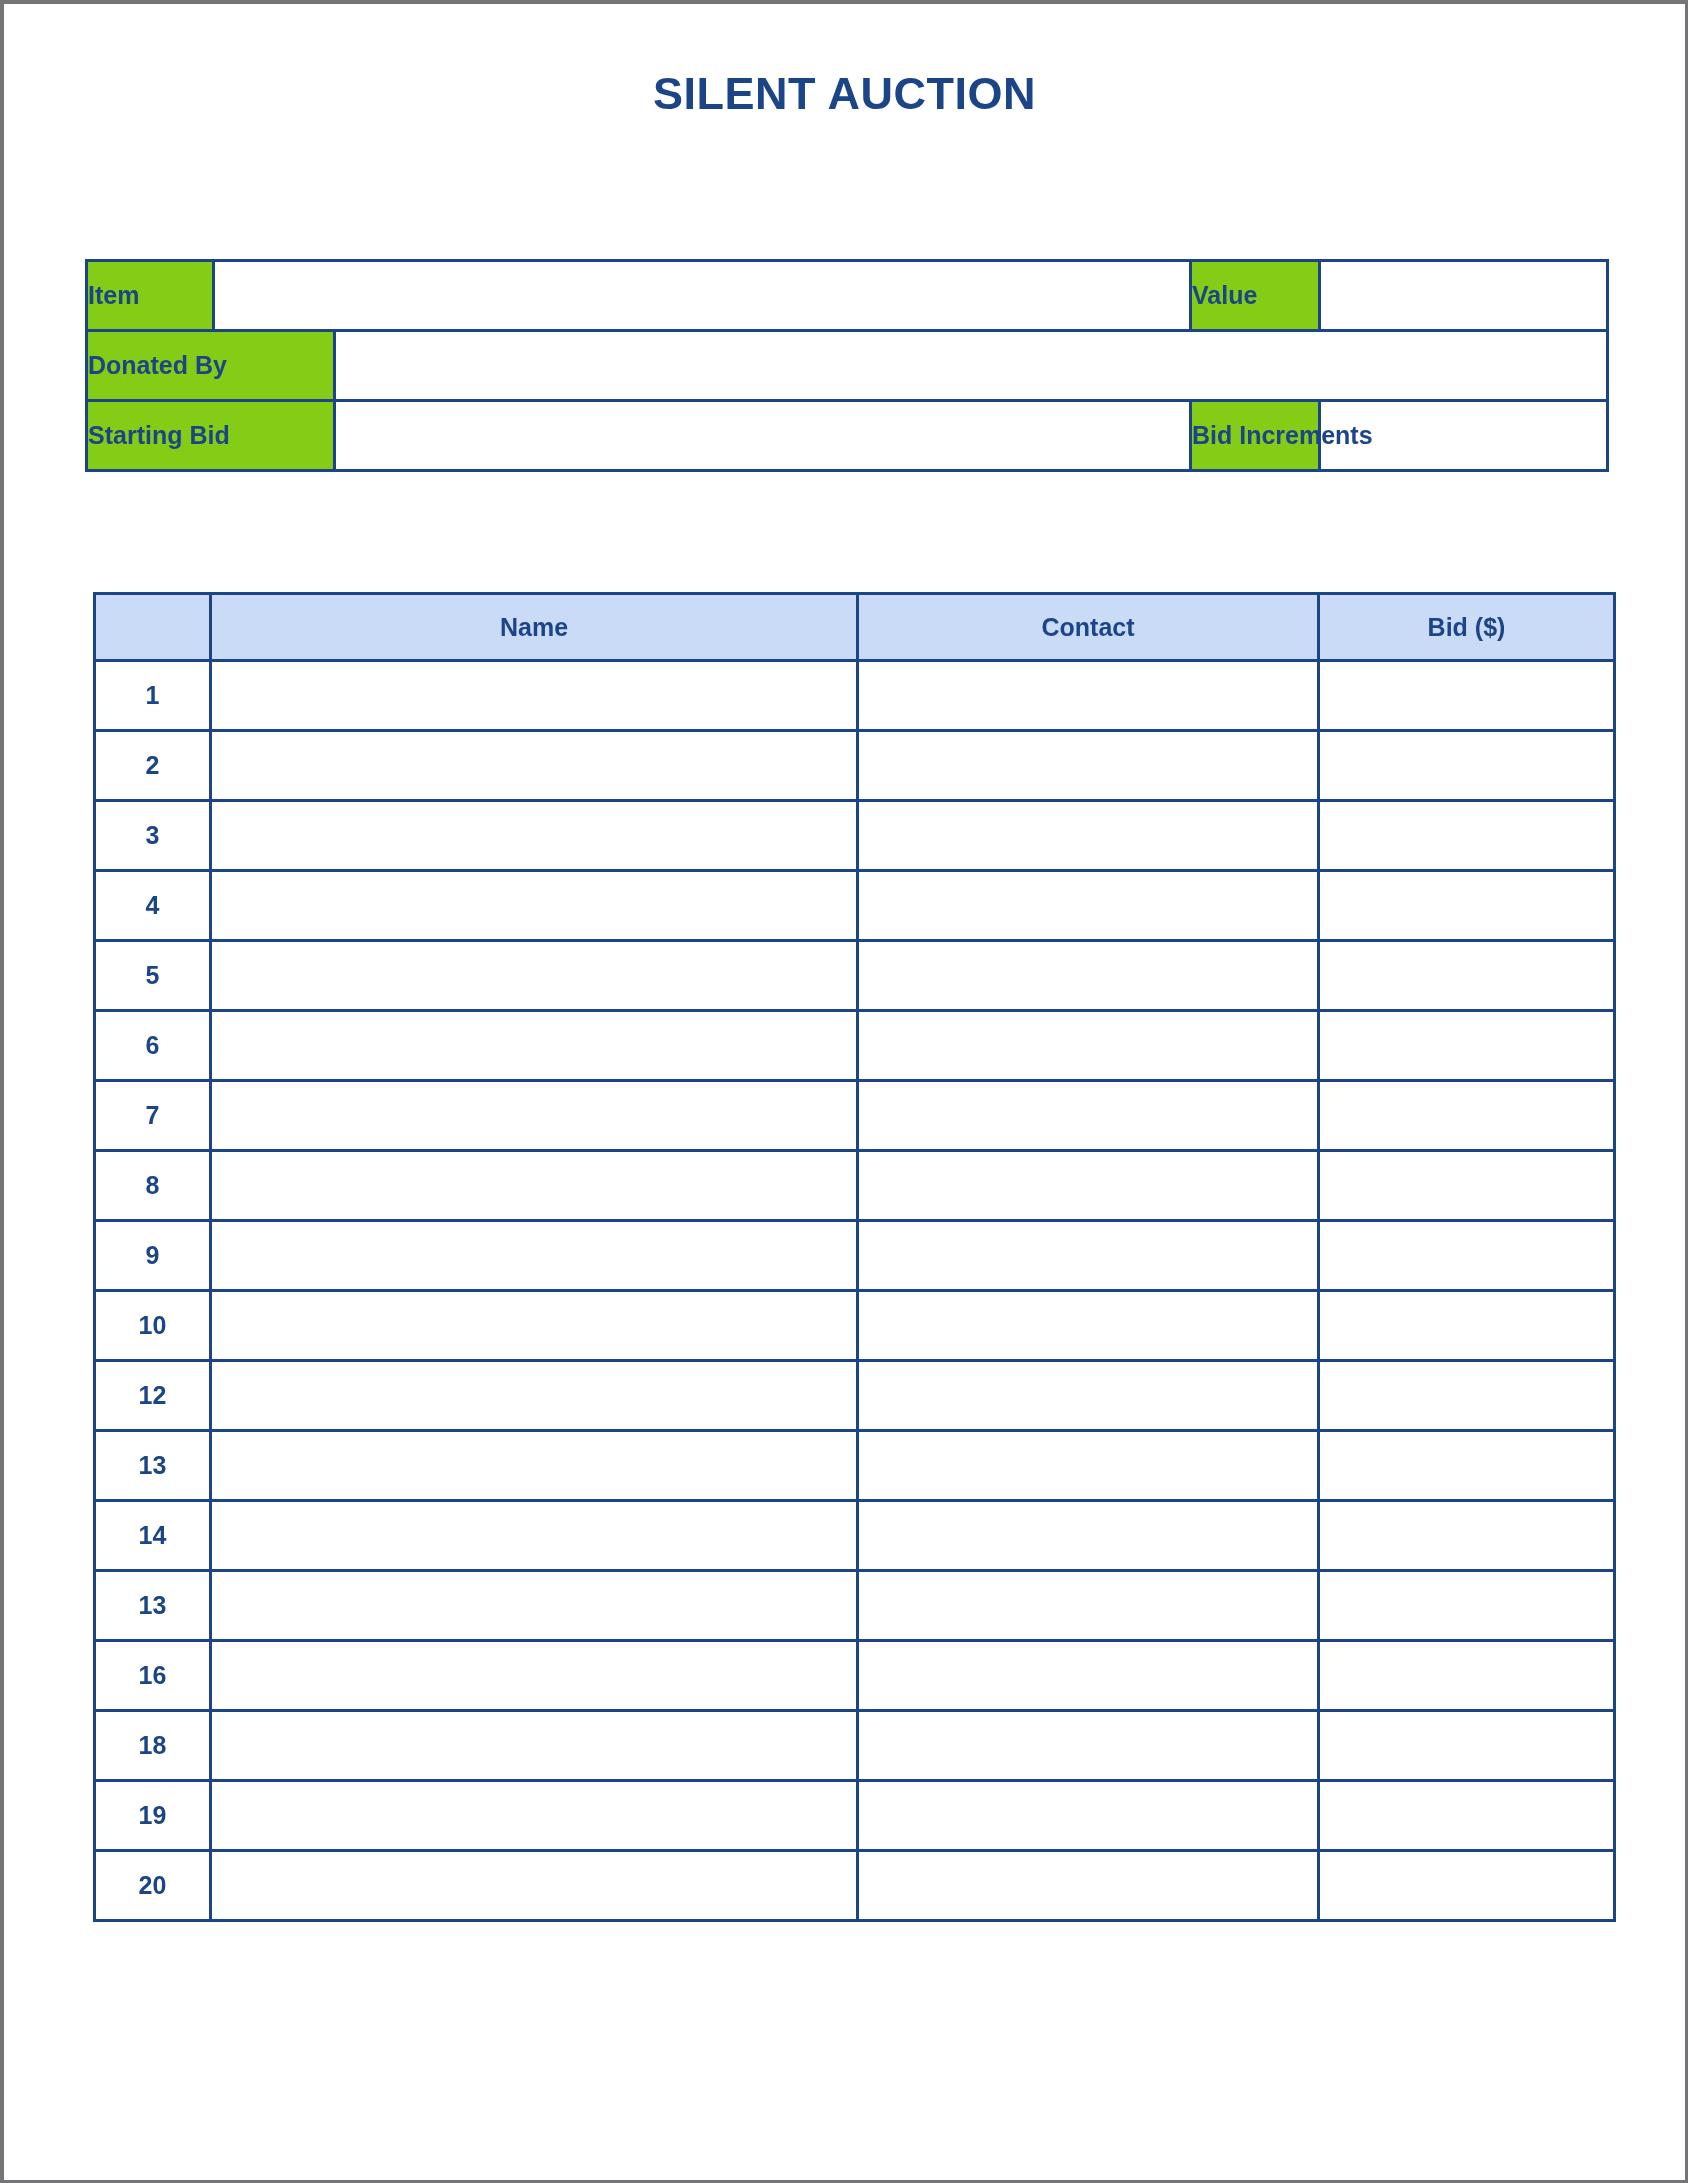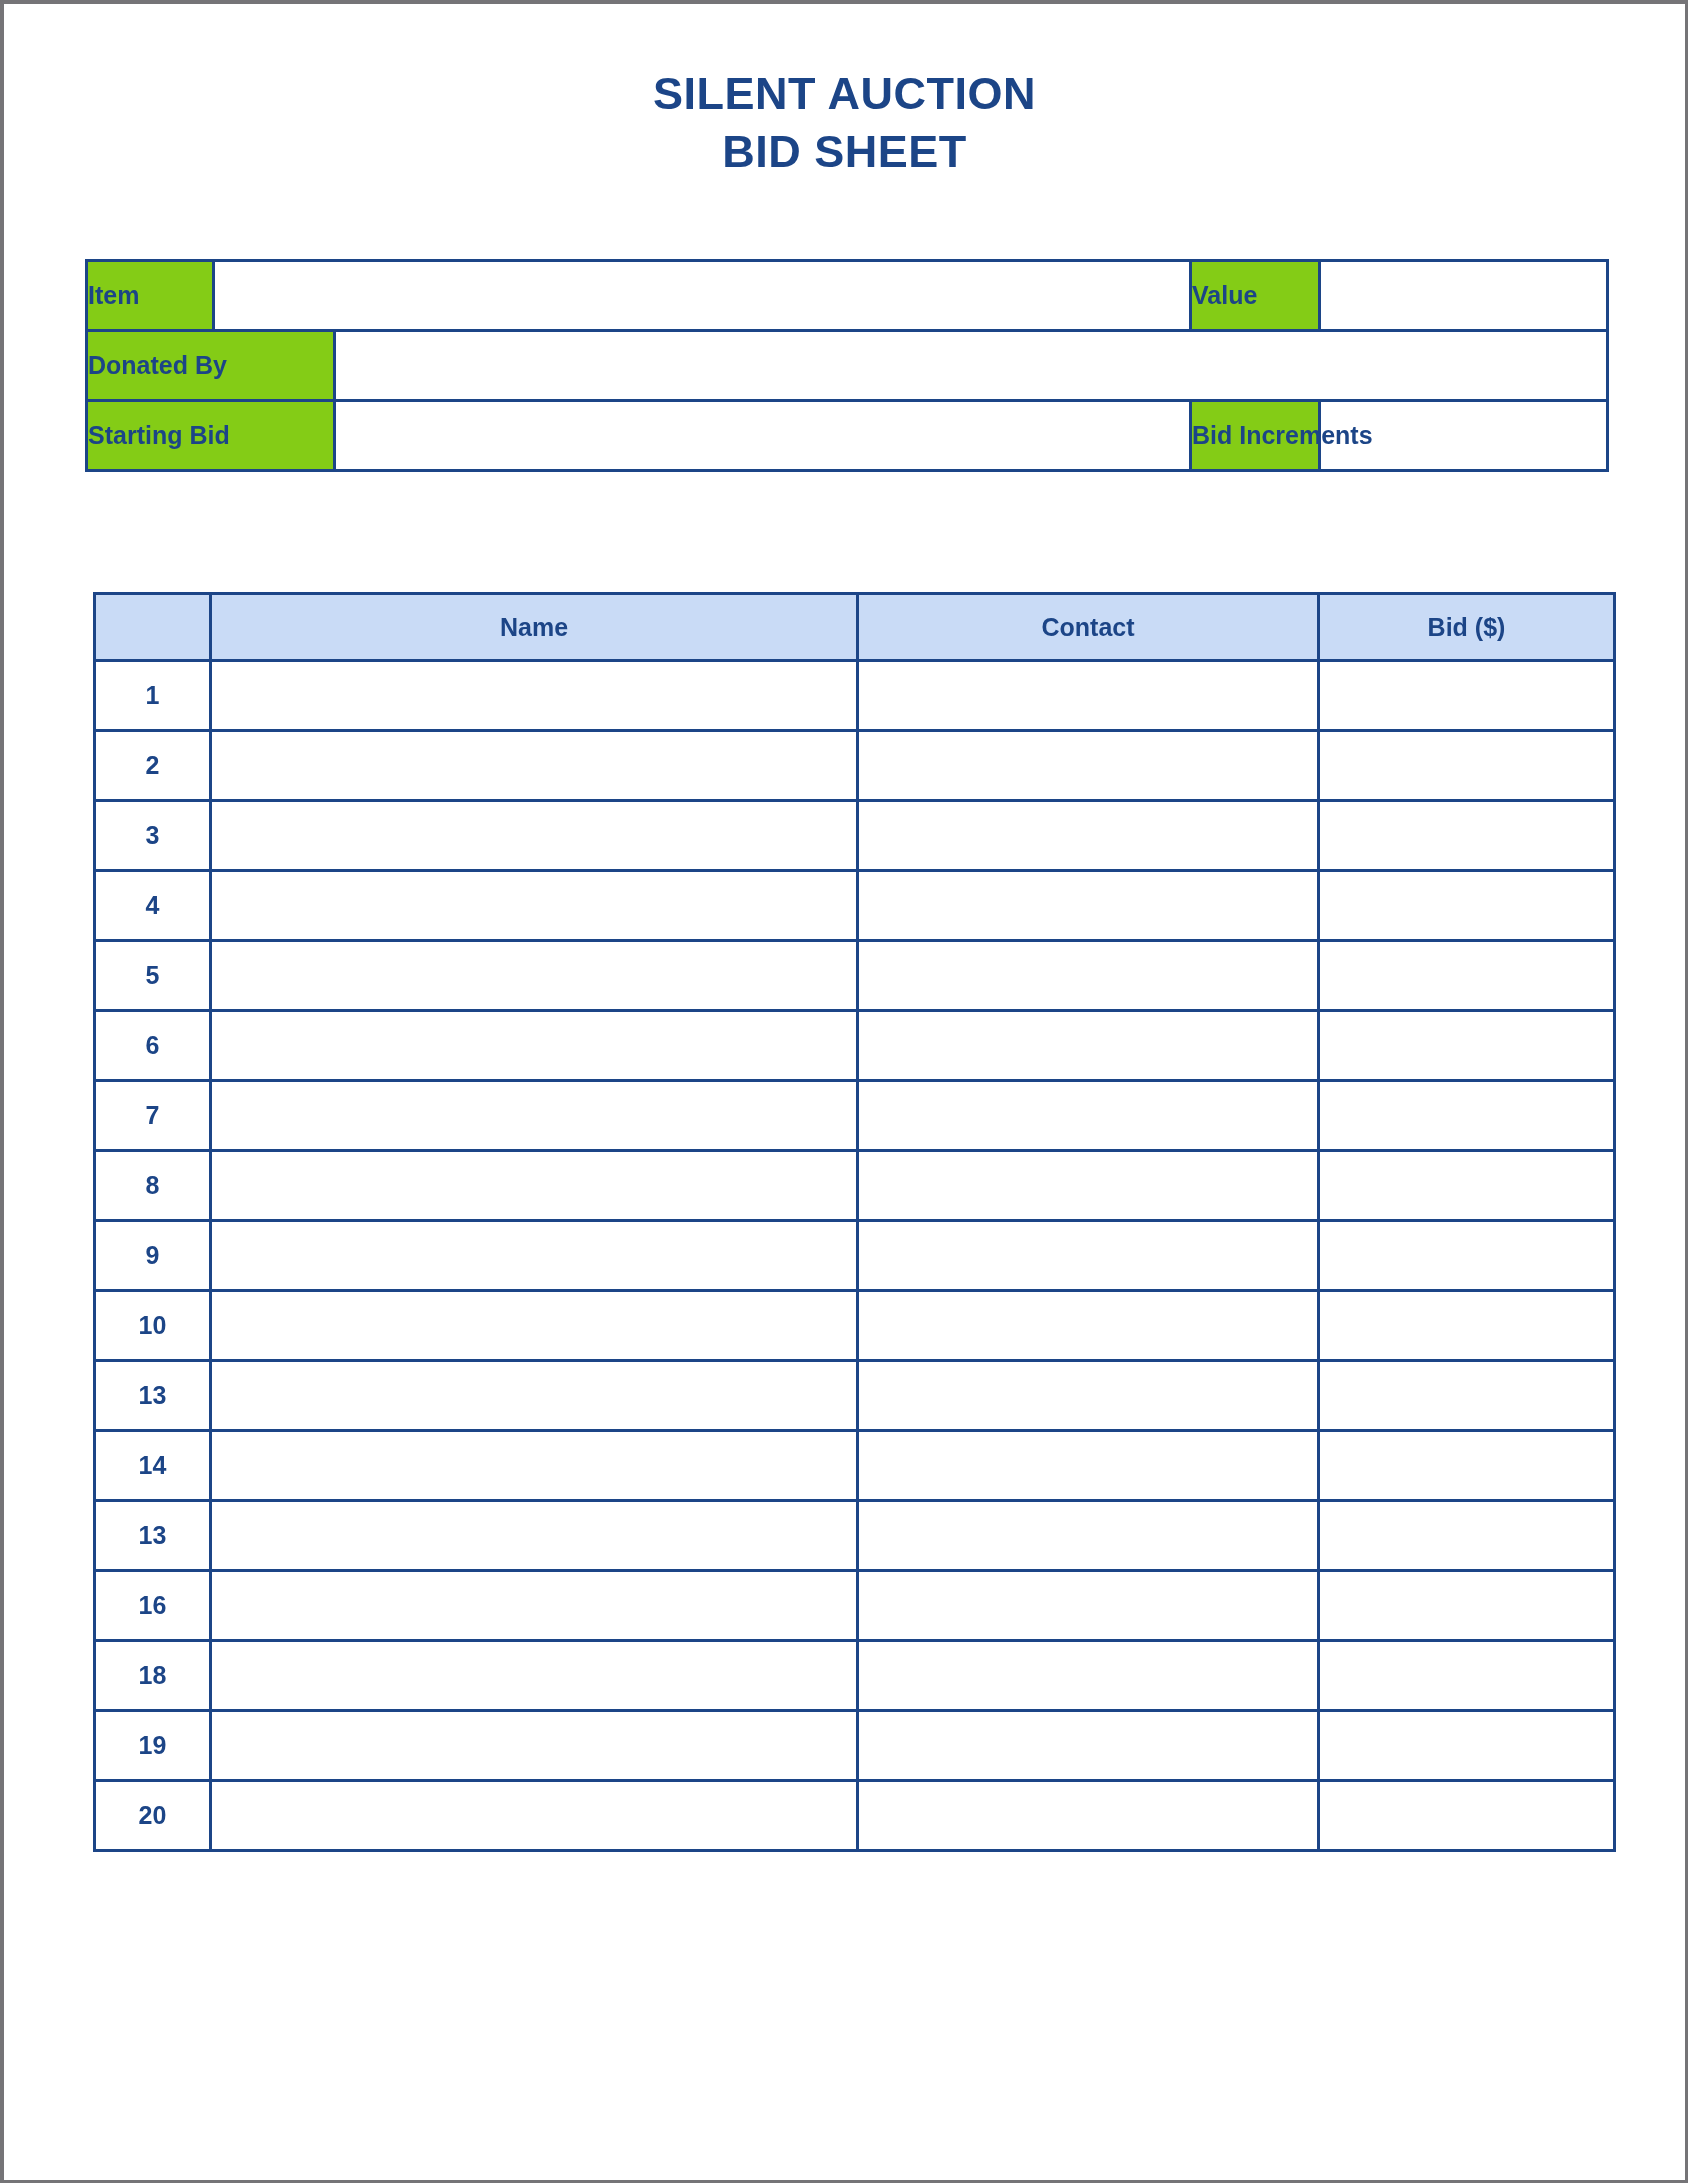--- a/index.html
+++ b/index.html
@@ -106,21 +106,20 @@
   .col-contact { width: 461px; }
   .col-bid   { width: 296px; }
 </style>
 </head>
 <body>
 
 <div class="page">
 
   <div class="title-block">
     <div class="title-line">SILENT AUCTION</div>
-    <div class="title-line">BID SHEET</div>
   </div>
 
   <div class="info-wrap">
     <table class="tbl info-tbl">
       <colgroup>
         <col style="width:127px">
         <col style="width:121px">
         <col style="width:646px">
         <col style="width:210px">
         <col style="width:129px">
@@ -218,20 +217,26 @@
             <td></td>
             <td></td>
           </tr>
           <tr>
             <td class="rownum">10</td>
             <td></td>
             <td></td>
             <td></td>
           </tr>
           <tr>
+            <td class="rownum">12</td>
+            <td></td>
+            <td></td>
+            <td></td>
+          </tr>
+          <tr>
             <td class="rownum">13</td>
             <td></td>
             <td></td>
             <td></td>
           </tr>
           <tr>
             <td class="rownum">14</td>
             <td></td>
             <td></td>
             <td></td>

